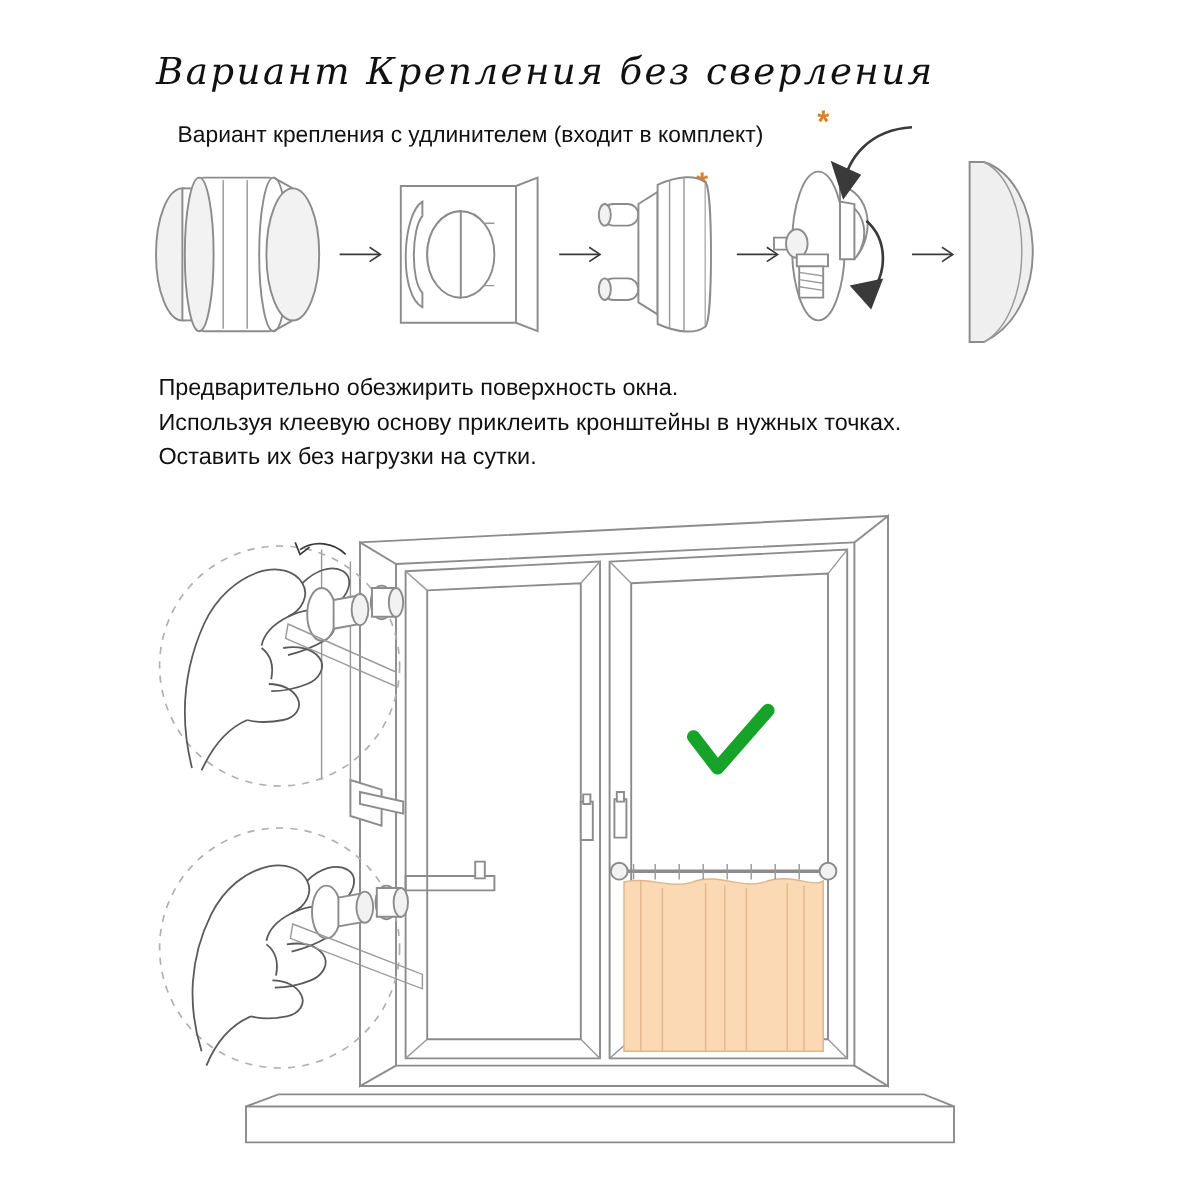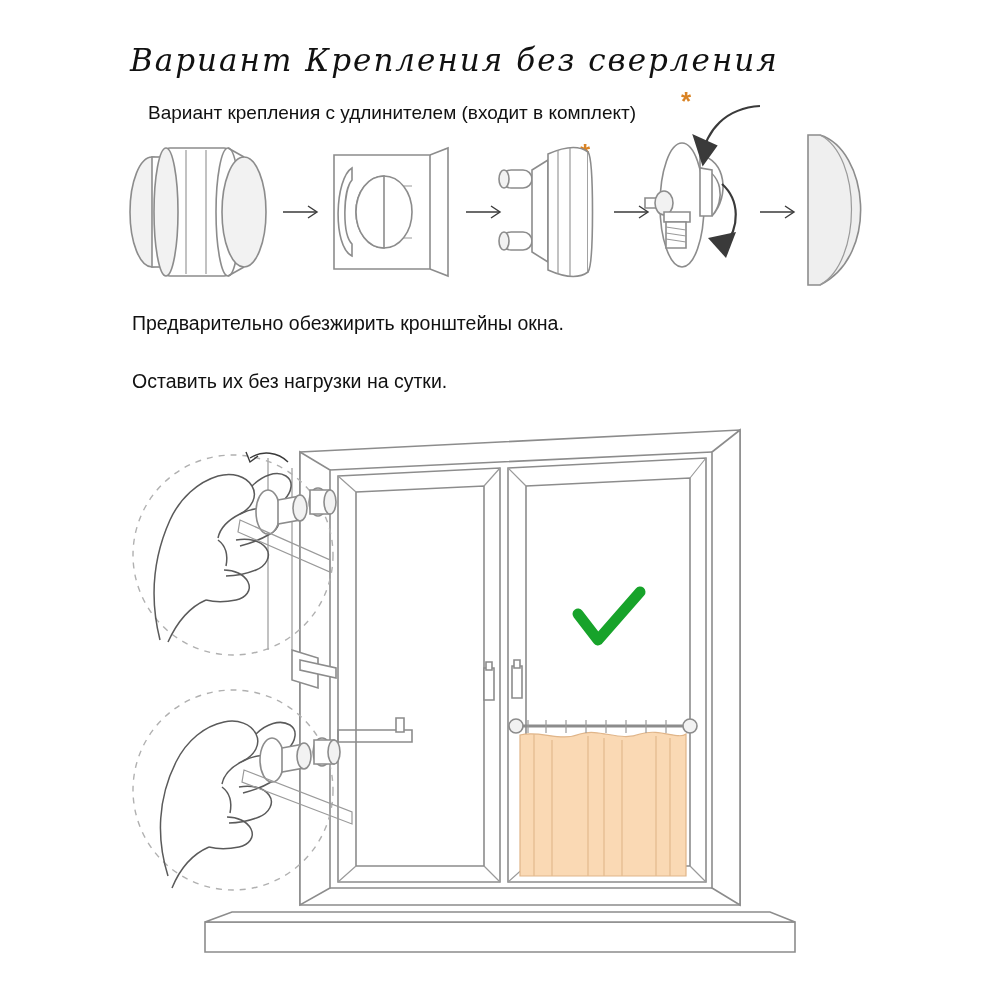--- a/index.html
+++ b/index.html
@@ -78,21 +78,22 @@
 </head>
 <body>
 
 <div id="page">
 
   <div class="title">Вариант Крепления без сверления</div>
   <div class="subtitle">Вариант крепления с удлинителем (входит в комплект)</div>
   <div class="asterisk" id="ast-1">*</div>
   <div class="asterisk" id="ast-2">*</div>
 
-  <div class="body-text" id="line-1">Предварительно обезжирить кронштейны окна.</div>
+  <div class="body-text" id="line-1">Предварительно обезжирить поверхность окна.</div>
+  <div class="body-text" id="line-2">Используя клеевую основу приклеить кронштейны в нужных точках.</div>
   <div class="body-text" id="line-3">Оставить их без нагрузки на сутки.</div>
 
   <svg class="layer" viewBox="0 0 1000 1000">
 
     <g>
       <ellipse class="ln fillg" cx="152" cy="212" rx="22" ry="55"></ellipse>
       <rect class="ln fillw" x="152" y="157" width="14" height="110"></rect>
       <path class="ln fillw" d="M166,157 L166,267"></path>
       <rect class="ln fillw" x="166" y="148" width="62" height="128" rx="4"></rect>
       <ellipse class="ln fillg" cx="166" cy="212" rx="12" ry="64"></ellipse>

